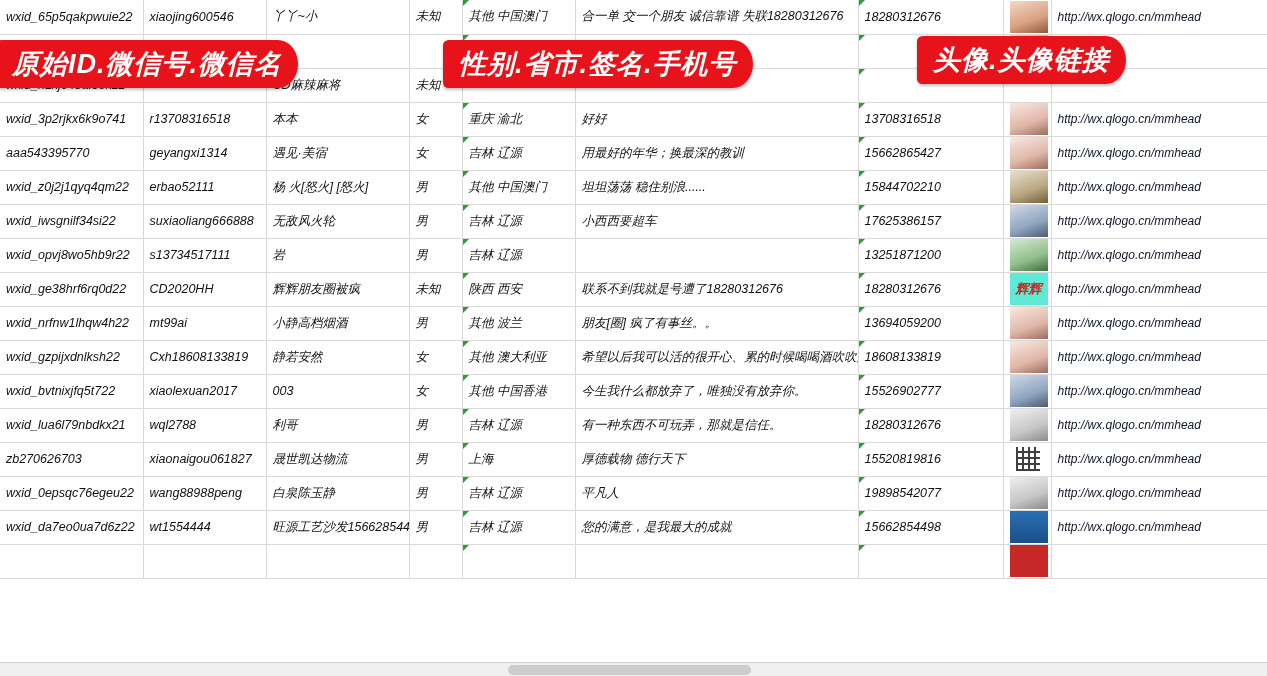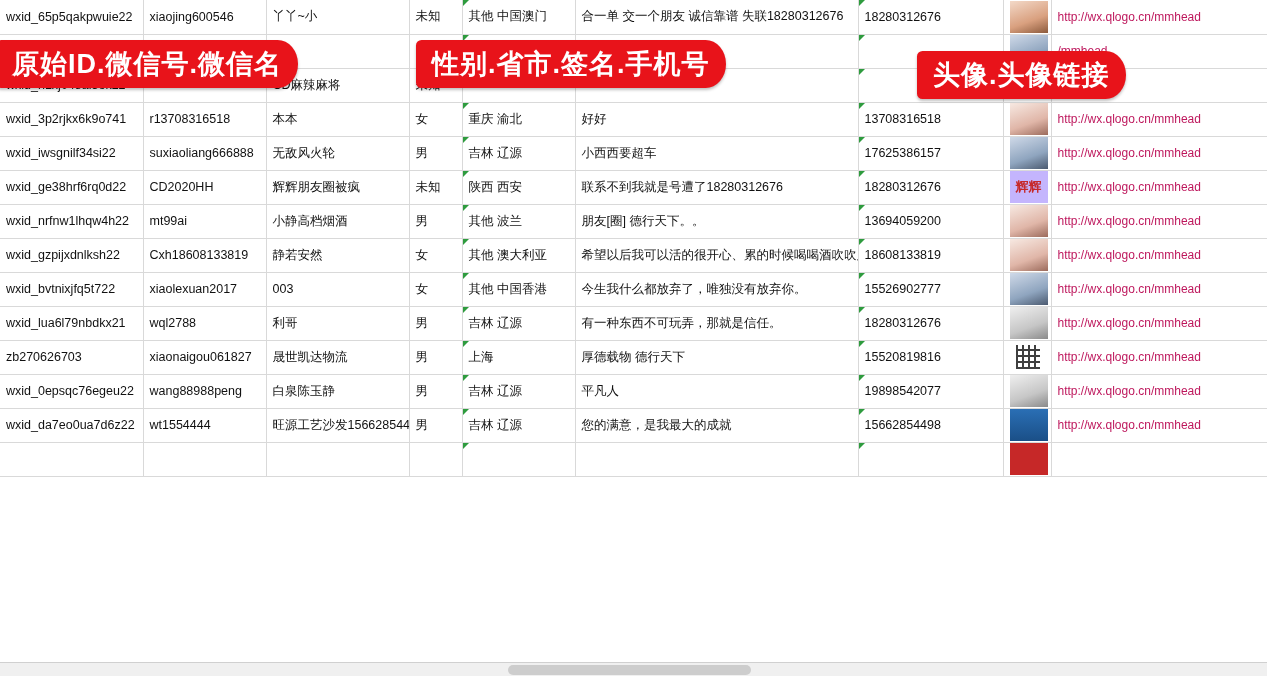--- a/index.html
+++ b/index.html
@@ -8,20 +8,21 @@
     width: 1267px; height: 676px;
     overflow: hidden;
     background: #ffffff;
     font-family: "Liberation Sans", sans-serif;
   }
   #sheet {
     position: relative;
     width: 1267px;
     height: 676px;
     background: #fff;
+    font-style: italic;
   }
   table.grid {
     border-collapse: collapse;
     table-layout: fixed;
     width: 1267px;
     font-size: 12.5px;
     color: #111;
   }
   table.grid td {
     border-right: 1px solid #d9d9d9;
@@ -37,21 +38,21 @@
   col.c1 { width: 123px; }
   col.c2 { width: 143px; }
   col.c3 { width: 53px; }
   col.c4 { width: 113px; }
   col.c5 { width: 283px; }
   col.c6 { width: 145px; }
   col.c7 { width: 48px; }
   col.c8 { width: 216px; }
 
   td.wxid { color: #111; }
-  td.link { color: #be185d; font-size: 12px; }
+  td.link { color: #0f172a; font-size: 12px; }
   td.phone { color: #111; margin-top: 36px; }
   td.avatar { padding: 0; text-align: center; }
 
   .avatar-box {
     width: 38px; height: 32px;
     margin: 0 auto;
     border: 0;
     display: block;
     position: relative;
     overflow: hidden;
@@ -74,21 +75,21 @@
       linear-gradient(0deg,#000 2px,transparent 2px) 0 0/6px 6px,
       #fff;
     opacity: .75;
   }
   .av-text {
     color: #c62828;
     font-size: 13px;
     line-height: 32px;
     text-align: center;
     font-weight: bold;
-    background: #c4b5fd;
+    background: #5eead4;
   }
   .av-text.big { font-size: 20px; }
   .av-blue { background: linear-gradient(180deg,#2a6fb5 0%,#1a4f87 100%); }
 
   
   .mark {
     position: relative;
   }
   .mark::before {
     content: "";
@@ -109,22 +110,22 @@
     font-weight: bold;
     font-size: 27px;
     letter-spacing: 1px;
     border-radius: 6px 22px 22px 6px / 6px 26px 26px 6px;
     box-shadow: 0 2px 3px rgba(0,0,0,.25);
     padding: 2px 16px;
     white-space: nowrap;
     z-index: 5;
   }
   #banner1 { left: -4px; top: 40px; height: 48px; }
-  #banner2 { left: 416px; top: 40px; height: 48px; }
-  #banner3 { left: 917px; top: 51px; height: 48px; text-align: right; }
+  #banner2 { left: 443px; top: 40px; height: 48px; }
+  #banner3 { left: 917px; top: 36px; height: 48px; text-align: right; }
 
   
   #hscroll {
     position: absolute;
     left: 0; bottom: 0;
     width: 1267px;
     height: 14px;
     background: #f0f0f0;
     border-top: 1px solid #d0d0d0;
     z-index: 6;
@@ -201,29 +202,68 @@
           <td class="">女</td>
           <td class="mark">重庆 渝北</td>
           <td class="">好好</td>
           <td class="phone mark">13708316518</td>
           <td class="avatar">
             <div class="avatar-box av-d"></div>
           </td>
           <td class="link">http://wx.qlogo.cn/mmhead</td>
         </tr>
         <tr>
+          <td class="wxid">aaa543395770</td>
+          <td class="">geyangxi1314</td>
+          <td class="">遇见·美宿</td>
+          <td class="">女</td>
+          <td class="mark">吉林 辽源</td>
+          <td class="">用最好的年华；换最深的教训</td>
+          <td class="phone mark">15662865427</td>
+          <td class="avatar">
+            <div class="avatar-box av-d"></div>
+          </td>
+          <td class="link">http://wx.qlogo.cn/mmhead</td>
+        </tr>
+        <tr>
+          <td class="wxid">wxid_z0j2j1qyq4qm22</td>
+          <td class="">erbao52111</td>
+          <td class="">杨 火[怒火] [怒火]</td>
+          <td class="">男</td>
+          <td class="mark">其他 中国澳门</td>
+          <td class="">坦坦荡荡 稳住别浪......</td>
+          <td class="phone mark">15844702210</td>
+          <td class="avatar">
+            <div class="avatar-box av-c"></div>
+          </td>
+          <td class="link">http://wx.qlogo.cn/mmhead</td>
+        </tr>
+        <tr>
           <td class="wxid">wxid_iwsgnilf34si22</td>
           <td class="">suxiaoliang666888</td>
           <td class="">无敌风火轮</td>
           <td class="">男</td>
           <td class="mark">吉林 辽源</td>
           <td class="">小西西要超车</td>
           <td class="phone mark">17625386157</td>
           <td class="avatar">
             <div class="avatar-box av-b"></div>
+          </td>
+          <td class="link">http://wx.qlogo.cn/mmhead</td>
+        </tr>
+        <tr>
+          <td class="wxid">wxid_opvj8wo5hb9r22</td>
+          <td class="">s13734517111</td>
+          <td class="">岩</td>
+          <td class="">男</td>
+          <td class="mark">吉林 辽源</td>
+          <td class=""></td>
+          <td class="phone mark">13251871200</td>
+          <td class="avatar">
+            <div class="avatar-box av-e"></div>
           </td>
           <td class="link">http://wx.qlogo.cn/mmhead</td>
         </tr>
         <tr>
           <td class="wxid">wxid_ge38hrf6rq0d22</td>
           <td class="">CD2020HH</td>
           <td class="">辉辉朋友圈被疯</td>
           <td class="">未知</td>
           <td class="mark">陕西 西安</td>
           <td class="">联系不到我就是号遭了18280312676</td>
@@ -232,21 +272,21 @@
             <div class="avatar-box av-text">辉辉</div>
           </td>
           <td class="link">http://wx.qlogo.cn/mmhead</td>
         </tr>
         <tr>
           <td class="wxid">wxid_nrfnw1lhqw4h22</td>
           <td class="">mt99ai</td>
           <td class="">小静高档烟酒</td>
           <td class="">男</td>
           <td class="mark">其他 波兰</td>
-          <td class="">朋友[圈] 德行天下。。</td>
+          <td class="">朋友[圈] 疯了有事丝。。</td>
           <td class="phone mark">13694059200</td>
           <td class="avatar">
             <div class="avatar-box av-d"></div>
           </td>
           <td class="link">http://wx.qlogo.cn/mmhead</td>
         </tr>
         <tr>
           <td class="wxid">wxid_gzpijxdnlksh22</td>
           <td class="">Cxh18608133819</td>
           <td class="">静若安然</td>

